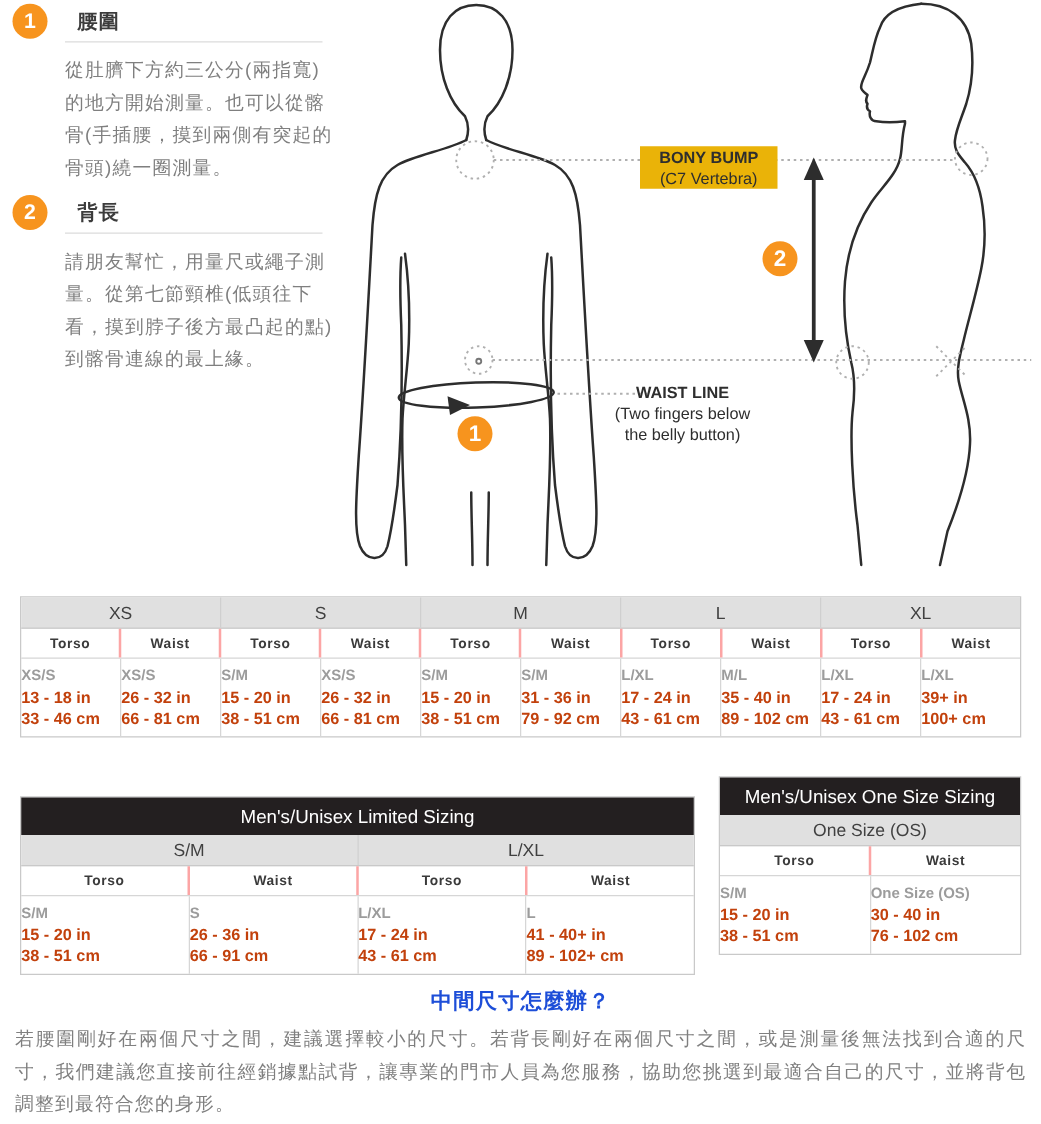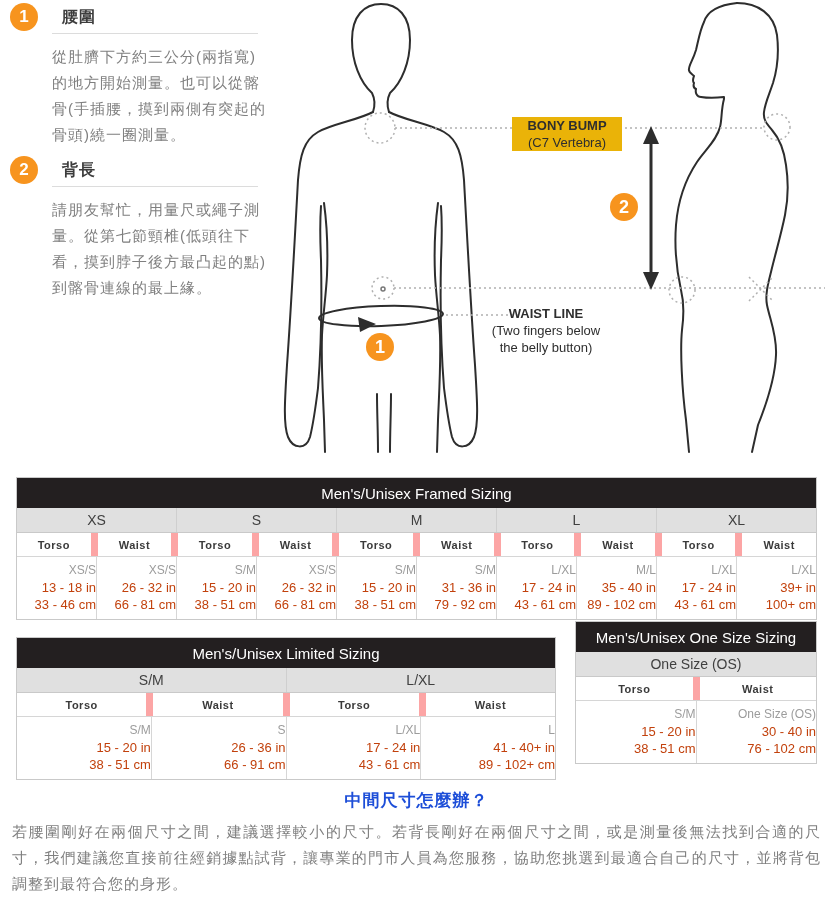--- a/index.html
+++ b/index.html
@@ -25,23 +25,23 @@
 
   
   .sizing-table{position:absolute;border:1px solid #c9c9c9;background:#fff;box-sizing:border-box;}
   .st-title{background:#231F20;color:#fff;font-size:15px;height:30px;display:flex;align-items:center;justify-content:center;}
   .st-sizes{display:flex;background:#E0E0E0;border-bottom:1px solid #c9c9c9;}
   .st-size-cell{height:24px;display:flex;align-items:center;justify-content:center;font-size:14px;color:#404040;}
   .st-size-cell + .st-size-cell{border-left:1px solid #cfcfcf;}
   .st-headers{display:flex;border-bottom:1px solid #d6d6d6;}
   .st-header-cell{height:23px;display:flex;align-items:center;justify-content:center;
                   font-size:11px;font-weight:bold;color:#3a3a3a;letter-spacing:0.5px;}
-  .st-header-cell + .st-header-cell{border-left:7px solid #fca5a5;}
+  .st-header-cell + .st-header-cell{border-left:2px solid #fca5a5;}
   .st-data{display:flex;}
-  .st-data-cell{padding:5px 0 6px 0;text-align:right;}
+  .st-data-cell{padding:5px 0 6px 0;text-align:left;font-weight:bold;}
   .st-data-cell + .st-data-cell{border-left:1px solid #d6d6d6;}
   .dc-size{font-size:12px;color:#9c9c9c;line-height:17px;}
   .dc-in,.dc-cm{font-size:13px;color:#c2410c;line-height:17px;}
   .flex1{flex:1;} .flex2{flex:2;}
 
   
   .bottom-heading{position:absolute;left:0;top:789px;width:833px;text-align:center;
                   font-size:17px;font-weight:bold;color:#1d4ed8;letter-spacing:1px;}
   .bottom-body{position:absolute;left:12px;top:819px;width:809px;font-size:15px;line-height:26px;
                color:#7f7f7f;text-align:justify;letter-spacing:1px;}
@@ -137,21 +137,20 @@
 
     <div class="diag-badge" style="left:86px;top:333px;">
       <span>1</span>
     </div>
     <div class="diag-badge" style="left:330px;top:193px;">
       <span>2</span>
     </div>
   </div>
 
   <div class="sizing-table" style="left:16px;top:477px;width:801px;">
-    <div class="st-title">Men's/Unisex Framed Sizing</div>
     <div class="st-sizes">
       <div class="st-size-cell flex2">XS</div>
       <div class="st-size-cell flex2">S</div>
       <div class="st-size-cell flex2">M</div>
       <div class="st-size-cell flex2">L</div>
       <div class="st-size-cell flex2">XL</div>
     </div>
     <div class="st-headers">
       <div class="st-header-cell flex1">Torso</div>
       <div class="st-header-cell flex1">Waist</div>

